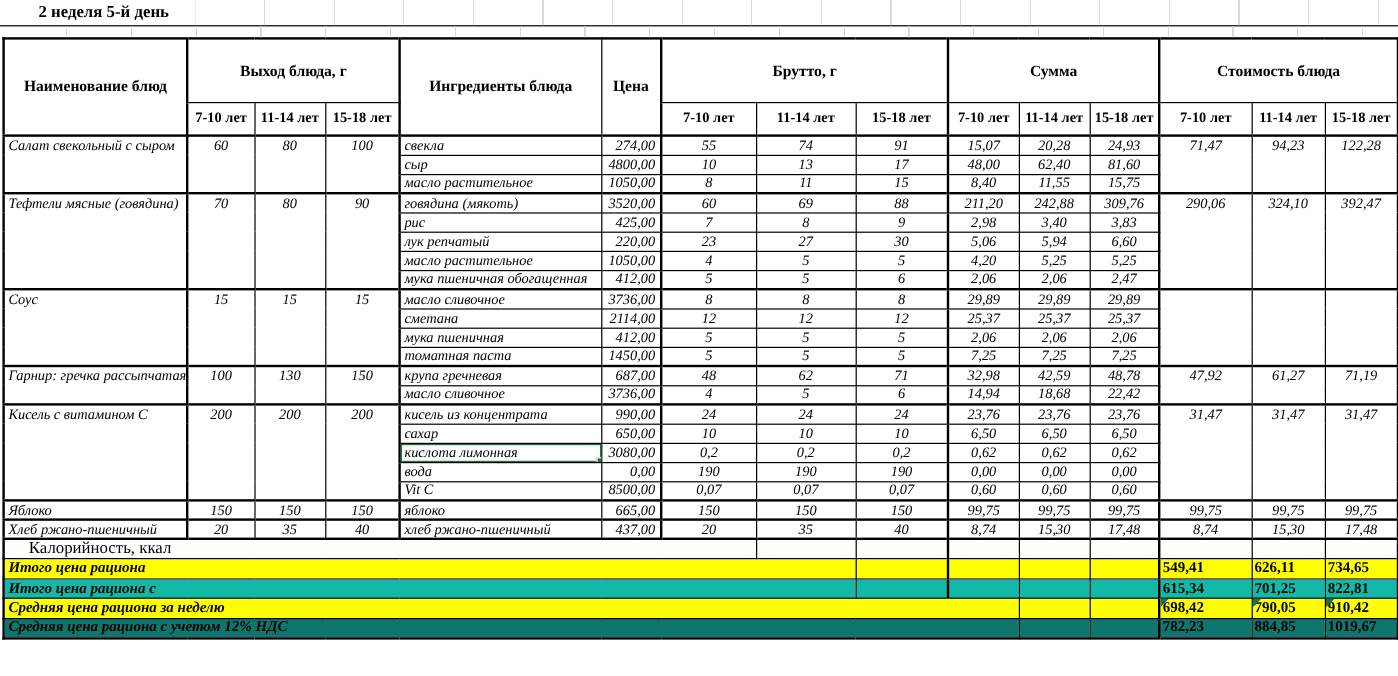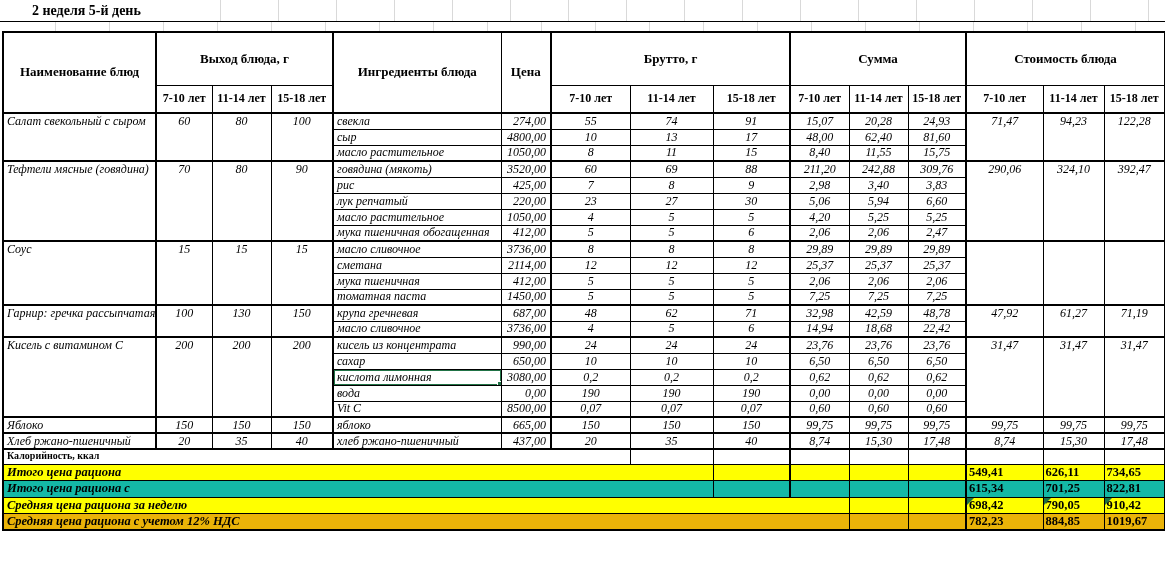--- a/index.html
+++ b/index.html
@@ -32,21 +32,21 @@
   tr.datarow { height:16px;font-style:italic; }
   tr.calrow  { height:15px; }
   tr.sumrow  { height:16.5px; }
 
   td.dish { text-align:left; vertical-align:top; padding:1px 2px 0 3px; }
   td.ingr { text-align:left; padding-left:3px; }
   td.price{ text-align:right; padding-right:4px;margin-left:26px; }
   td.num  { text-align:center; }
   td.top  { vertical-align:top; padding-top:1px; }
 
-  td.lblbold { font-weight:bold; text-align:left; padding-left:3px; font-size:10px; }
+  td.lblbold { font-weight:normal; text-align:left; padding-left:20px; font-size:14px; }
   td.slbl { font-weight:bold; font-style:italic; text-align:left; padding-left:3px; font-size:12.5px; }
   td.sval { font-weight:bold; text-align:left; padding-right:3px; font-size:12.5px; }
 
   
   td.selected { position:relative; }
   td.selected::before { content:''; position:absolute; top:-1px; left:-1px; right:-1px; bottom:-1px;
       border:2px solid #217346; z-index:3; pointer-events:none; }
   td.selected::after { content:''; position:absolute; right:-3px; bottom:-3px; width:5px; height:5px;
       background:#217346; border:1px solid #fff; z-index:4; }
 
@@ -402,21 +402,21 @@
           <td class="sval">822,81</td>
         </tr>
         <tr class="sumrow" style="background: rgb(255, 255, 0);">
           <td class="slbl" colspan="10">Средняя цена рациона за неделю</td>
           <td></td>
           <td></td>
           <td class="sval bl2 flag">698,42</td>
           <td class="sval flag">790,05</td>
           <td class="sval flag">910,42</td>
         </tr>
-        <tr class="sumrow" style="background: #eab308;">
+        <tr class="sumrow" style="background: #0f766e;">
           <td class="slbl" colspan="10">Средняя цена рациона с учетом 12% НДС</td>
           <td></td>
           <td></td>
           <td class="sval bl2">782,23</td>
           <td class="sval">884,85</td>
           <td class="sval">1019,67</td>
         </tr>
       </tbody>
   </table>
 </div>

